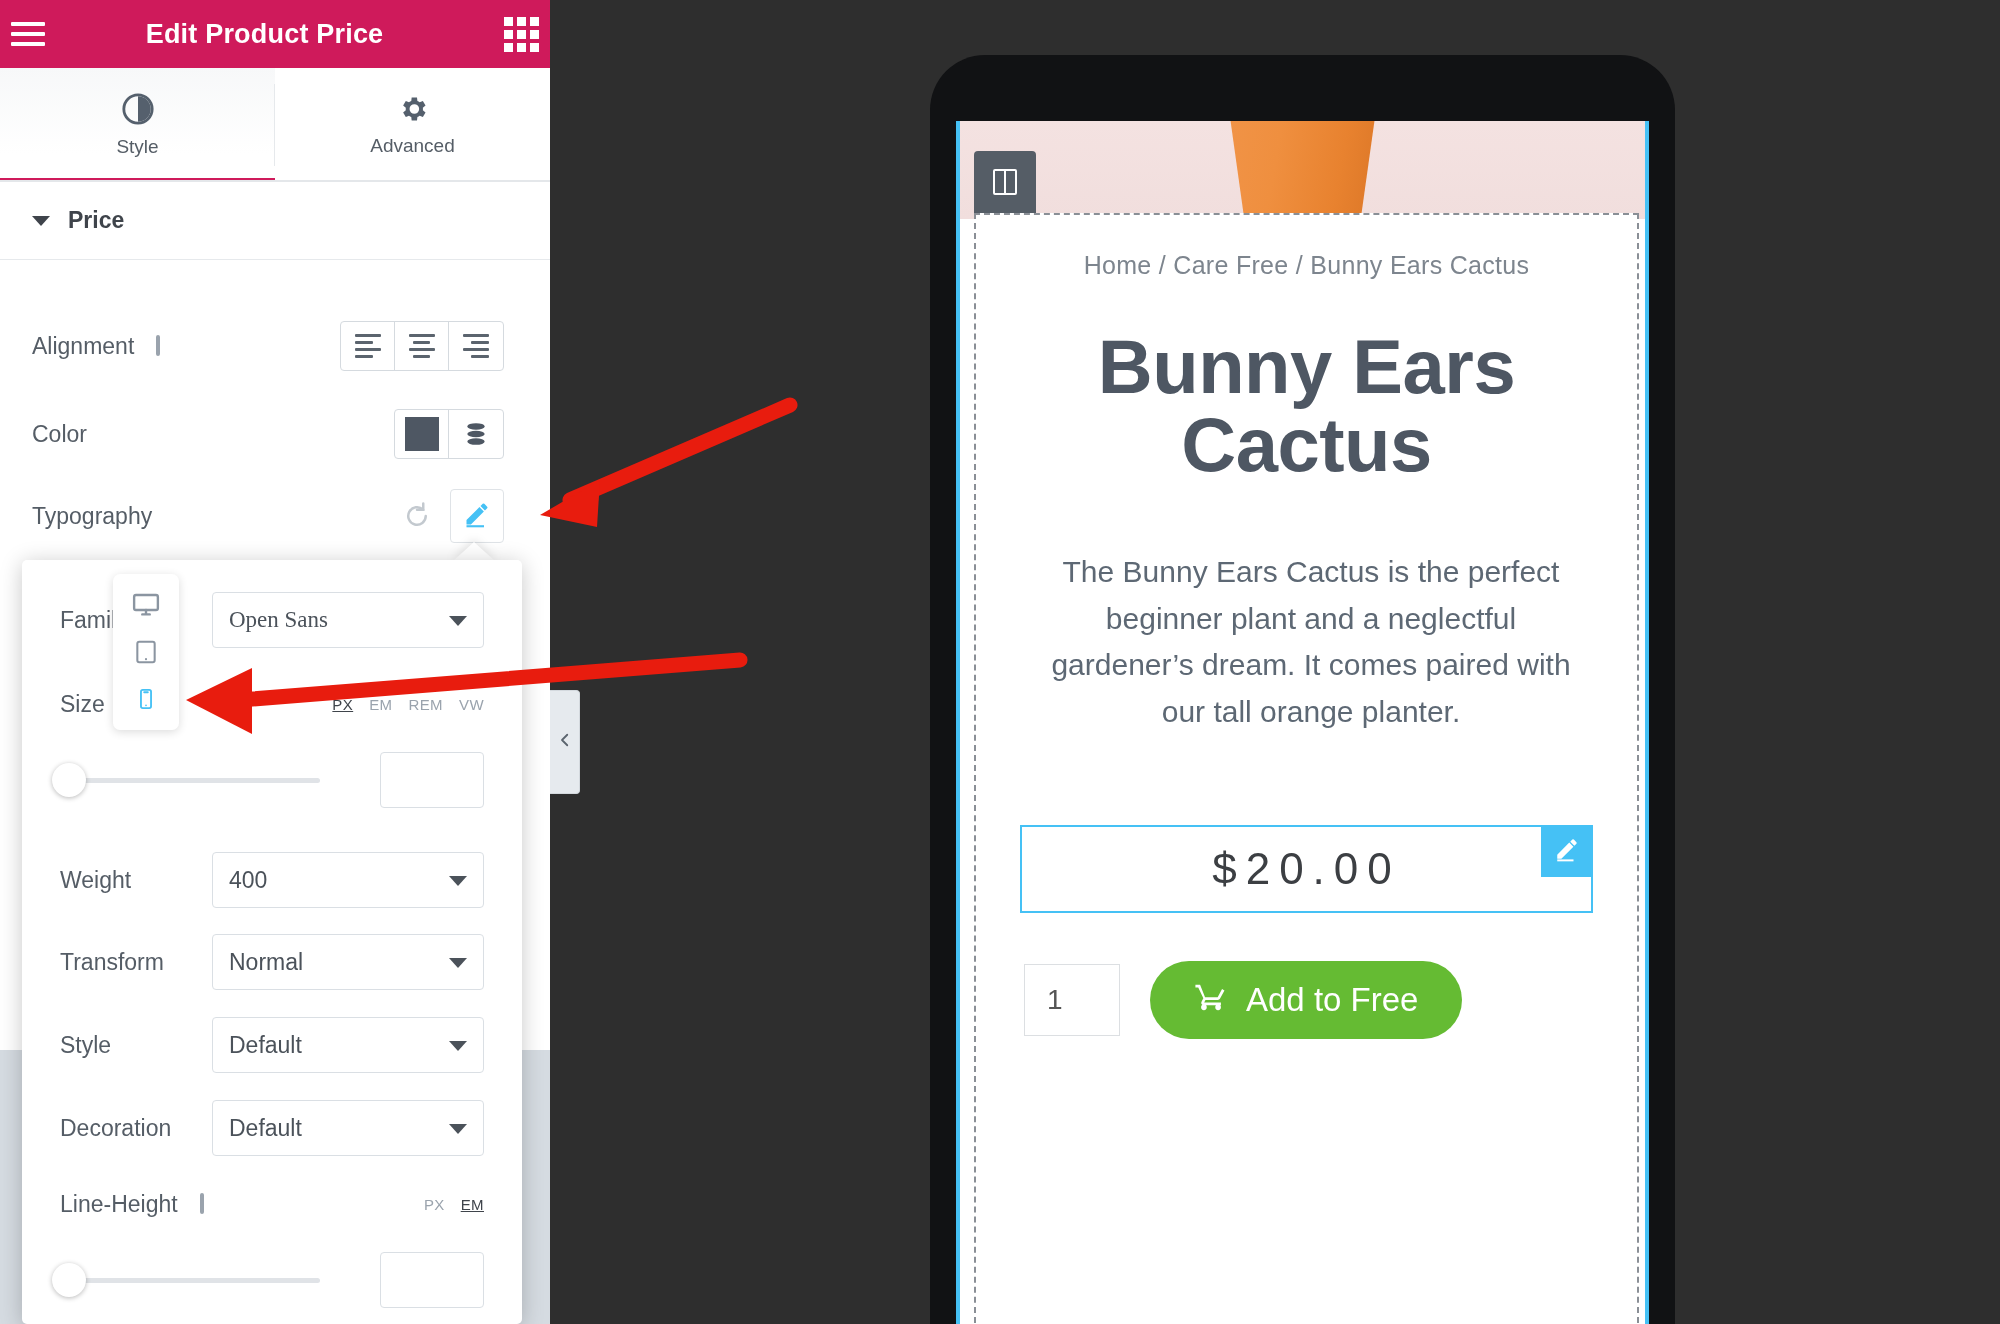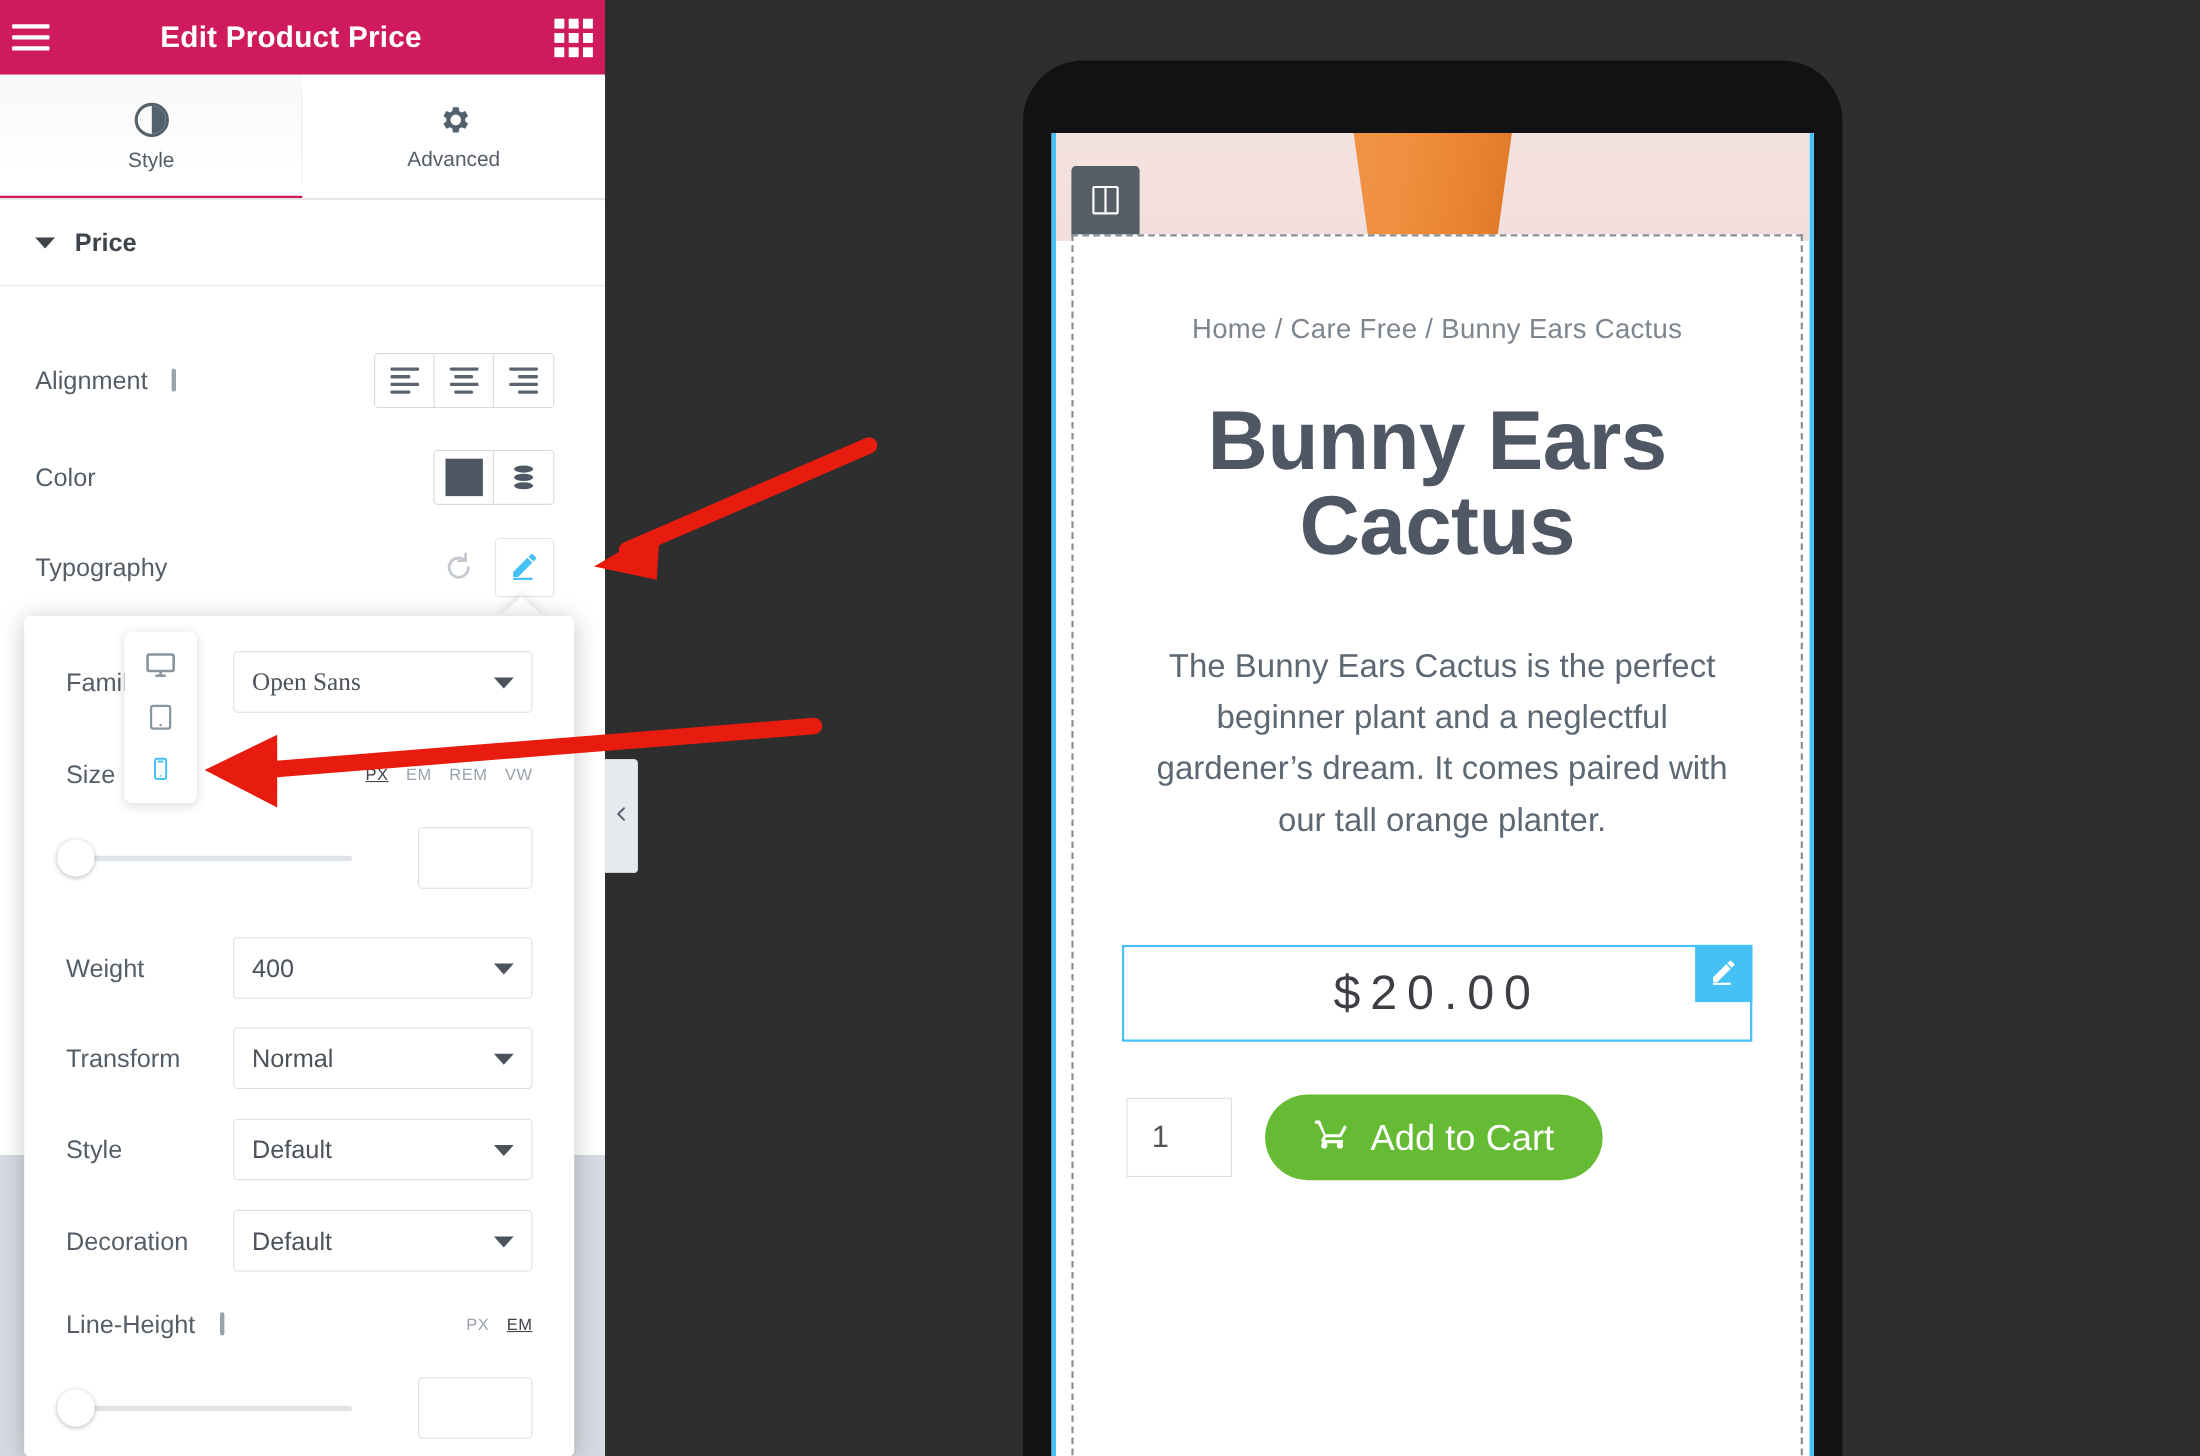--- a/index.html
+++ b/index.html
@@ -173,21 +173,21 @@
     border: 2px dashed #8a8f96; background: #fff;
   }
   .col-badge {
     position: absolute; left: -2px; top: -64px; width: 62px; height: 62px;
     background: #555d66; border-radius: 4px 4px 0 0;
     display: flex; align-items: center; justify-content: center;
   }
   .col-badge-glyph { width: 24px; height: 26px; border: 2px solid #fff; border-radius: 2px; position: relative; }
   .col-badge-glyph::after { content:""; position: absolute; left: 50%; top: 0; bottom: 0; width: 2px; margin-left: -1px; background: #fff; }
 
-  .breadcrumb { text-align: center; font-size: 25px; color: #7d858e; margin-top: 70px; letter-spacing: .3px; }
+  .breadcrumb { text-align: center; font-size: 25px; color: #7d858e; margin-top: 36px; letter-spacing: .3px; }
   .prod-title {
     text-align: center; font-size: 76px; font-weight: bold; color: #4e5763;
     line-height: 1.02; margin-top: 48px; letter-spacing: -.5px;
   }
   .prod-desc {
     text-align: center; font-size: 30px; color: #5d6874; line-height: 1.55;
     margin: 66px 46px 0 55px; font-weight: 300;
   }
   .price-box {
     position: relative; margin: 90px 44px 0 44px; height: 88px;
@@ -481,21 +481,21 @@
         </div>
 
         <div class="cart-row">
           <div class="qty-input">1</div>
           <div class="add-cart">
             <span>
               <svg width="34" height="34" viewBox="0 0 24 24" fill="#ffffff">
                 <path d="M7 18a2 2 0 1 0 0 4 2 2 0 0 0 0-4zm10 0a2 2 0 1 0 0 4 2 2 0 0 0 0-4zM7.2 14.8h9.6c.7 0 1.3-.4 1.6-1l3.1-5.7-1.7-1-3.1 5.7H7.8L4.3 4H1v2h2l3.6 7.6-1.3 2.4c-.6 1.1.2 2.5 1.5 2.5h12.2v-2H7.2l.9-1.7z"></path>
               </svg>
             </span>
-            <span>Add to Cart</span>
+            <span>Add to Free</span>
           </div>
         </div>
       </div>
     </div>
   </div>
 
   <svg class="anno">
     <g>
       <path d="M790 405 L570 500" stroke="#e81c0e" stroke-width="15" stroke-linecap="round" fill="none"></path>
       <path d="M540 515 L600 480 L597 527 Z" fill="#e81c0e"></path>

